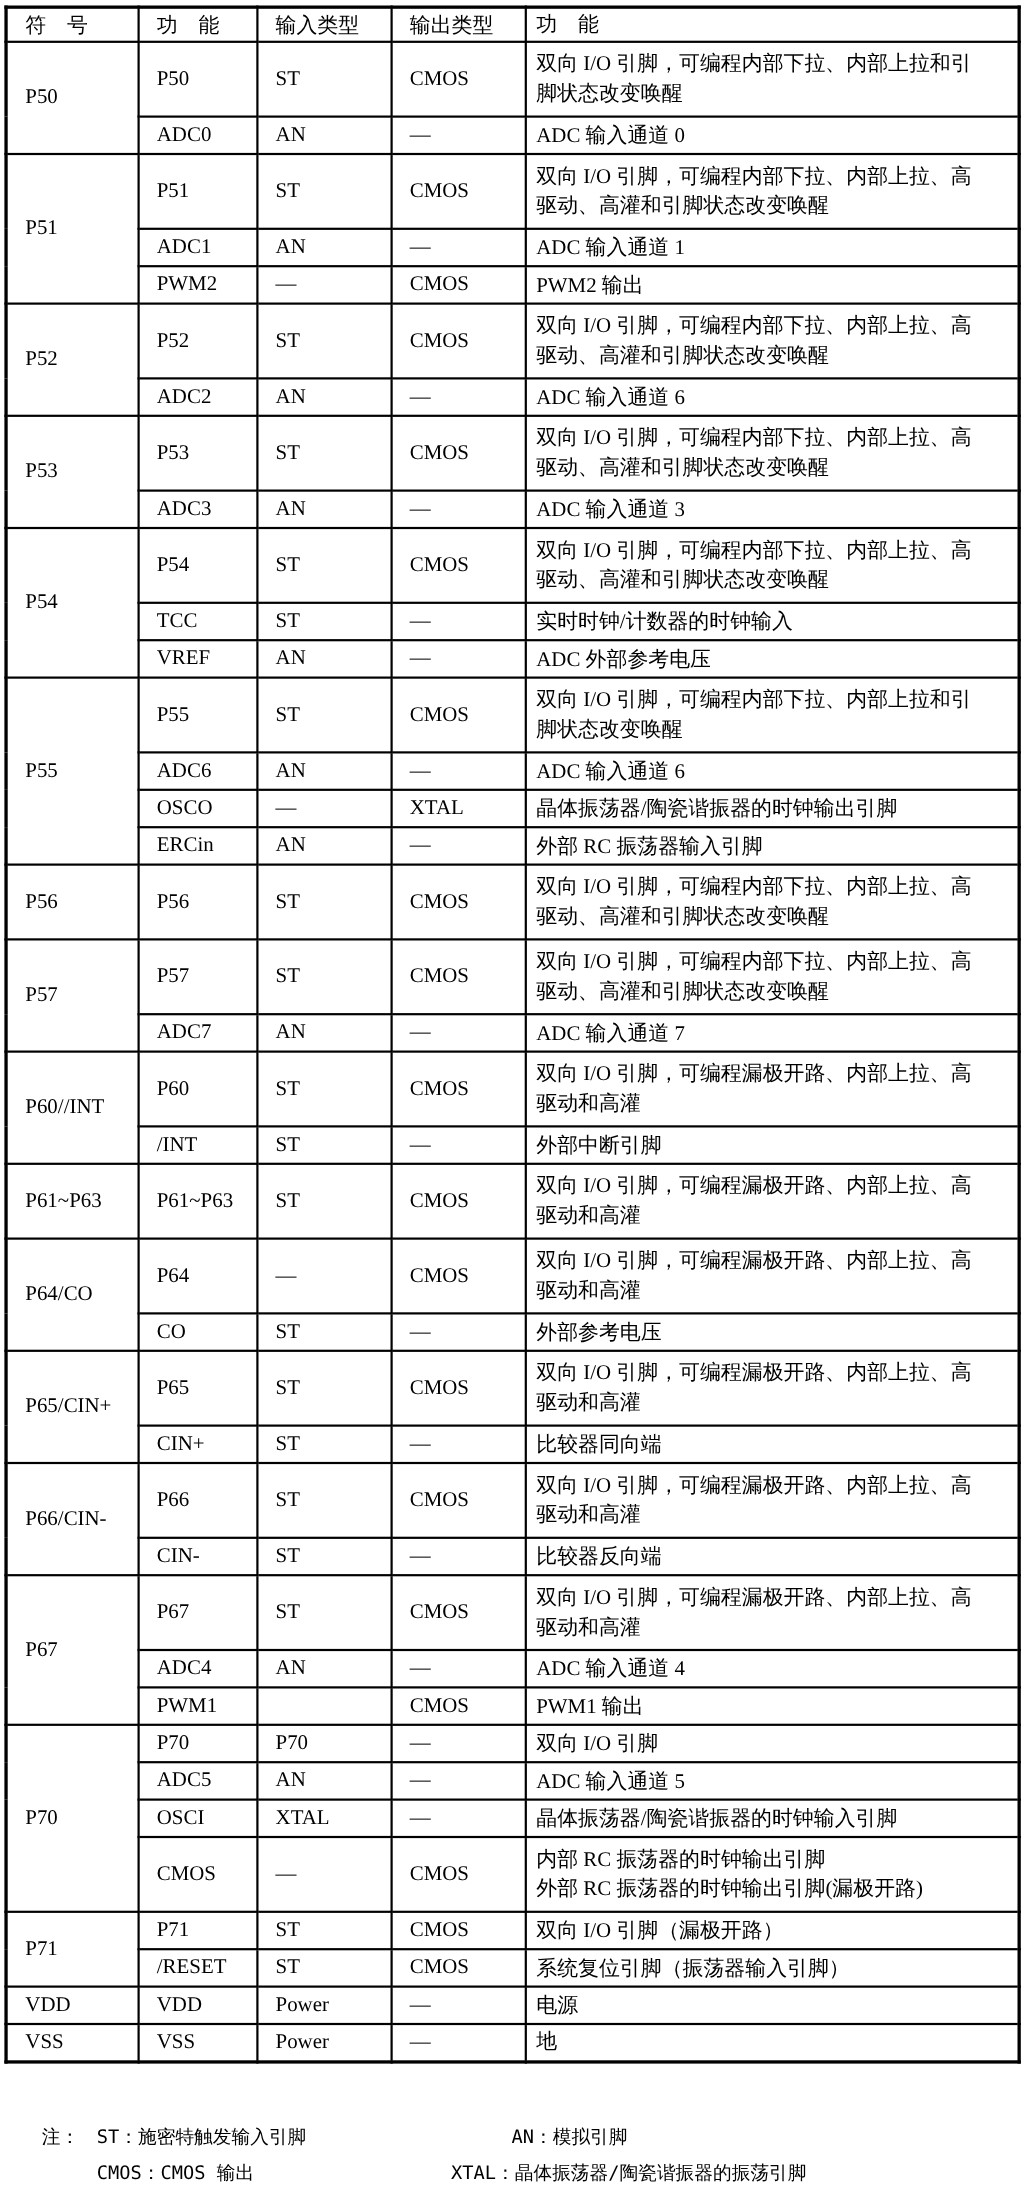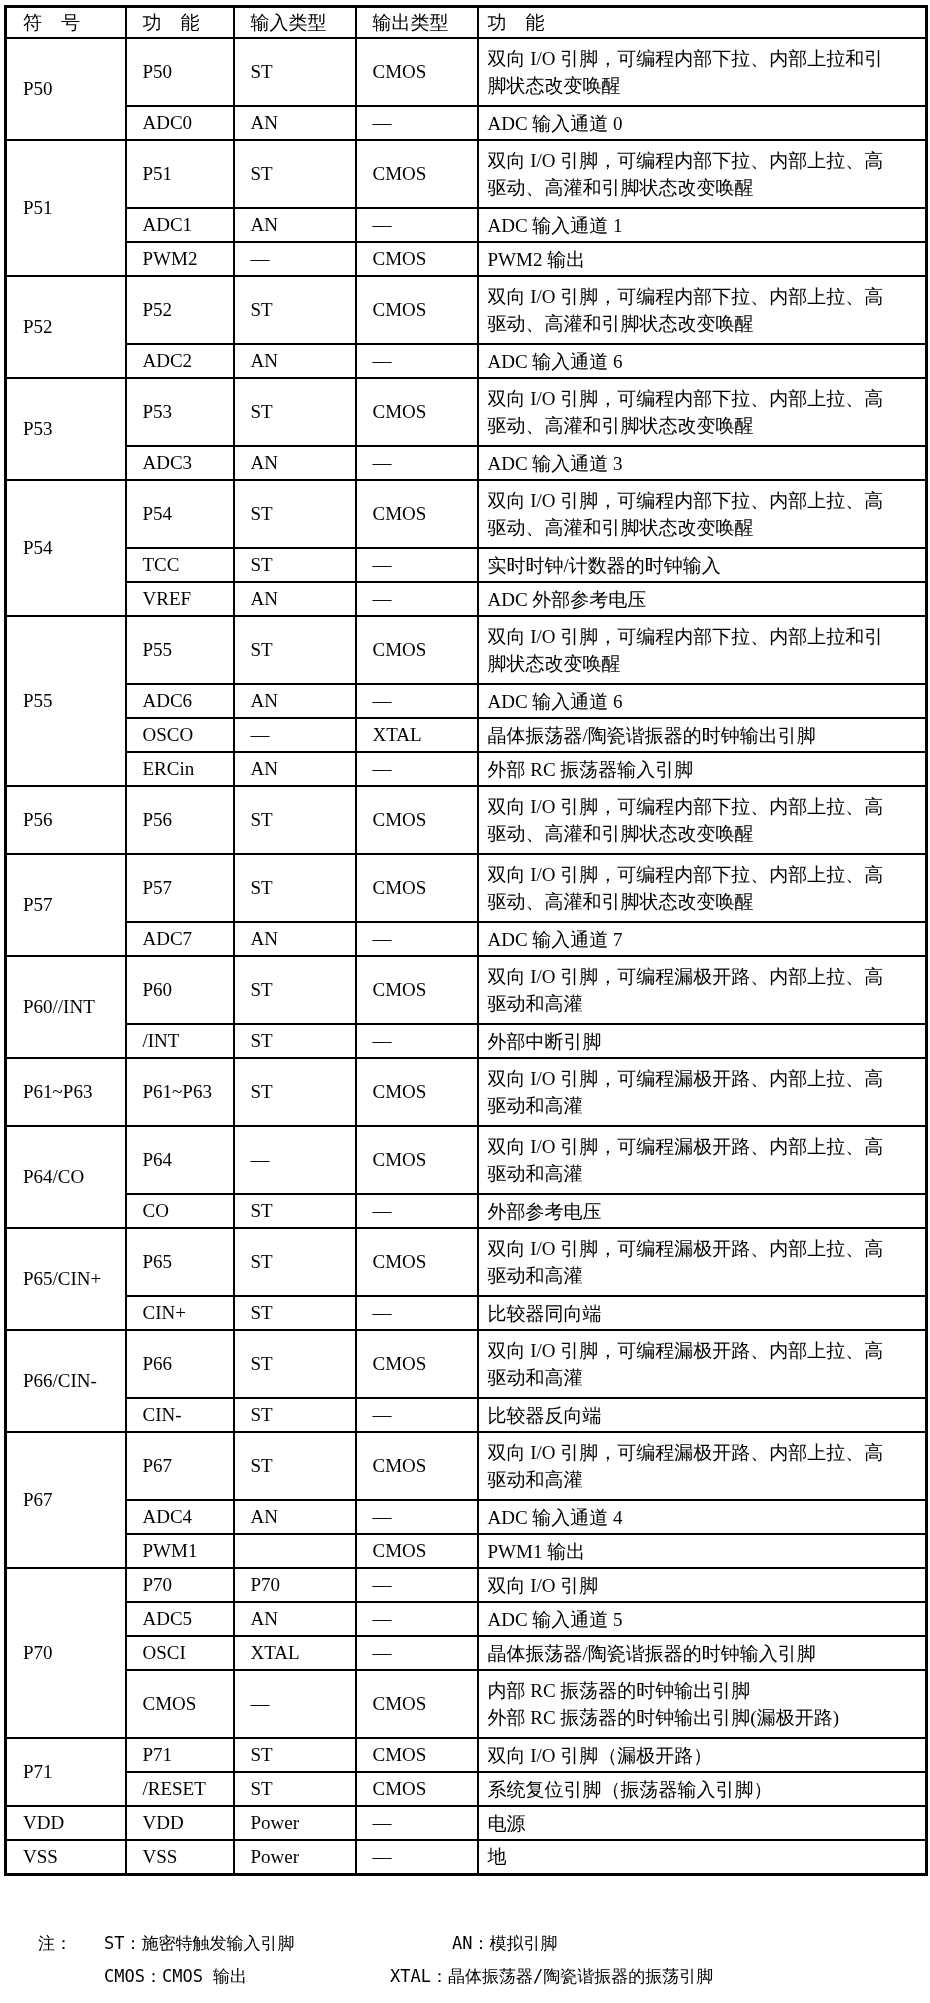--- a/index.html
+++ b/index.html
@@ -34,23 +34,23 @@
   .notes {
     position: absolute;
     left: 0; top: 1922px;
     width: 930px;
     font-family: "DejaVu Sans Mono", monospace;
     font-size: 17px;
     color: #000;
   }
   .note-line { position: relative; height: 33px; line-height: 33px; }
   .note-label { position: absolute; left: 38px; }
-  .note-left  { position: absolute; left: 104px; }
-  .note-right-1 { position: absolute; left: 452px; }
-  .note-right-2 { position: absolute; left: 390px; }
+  .note-left  { position: absolute; left: 88px; }
+  .note-right-1 { position: absolute; left: 465px; }
+  .note-right-2 { position: absolute; left: 410px; }
 </style>
 </head>
 <body>
 
 <div class="page">
 
   <table class="pin-table">
     <colgroup>
       <col style="width:120px">
         <col style="width:108px">

